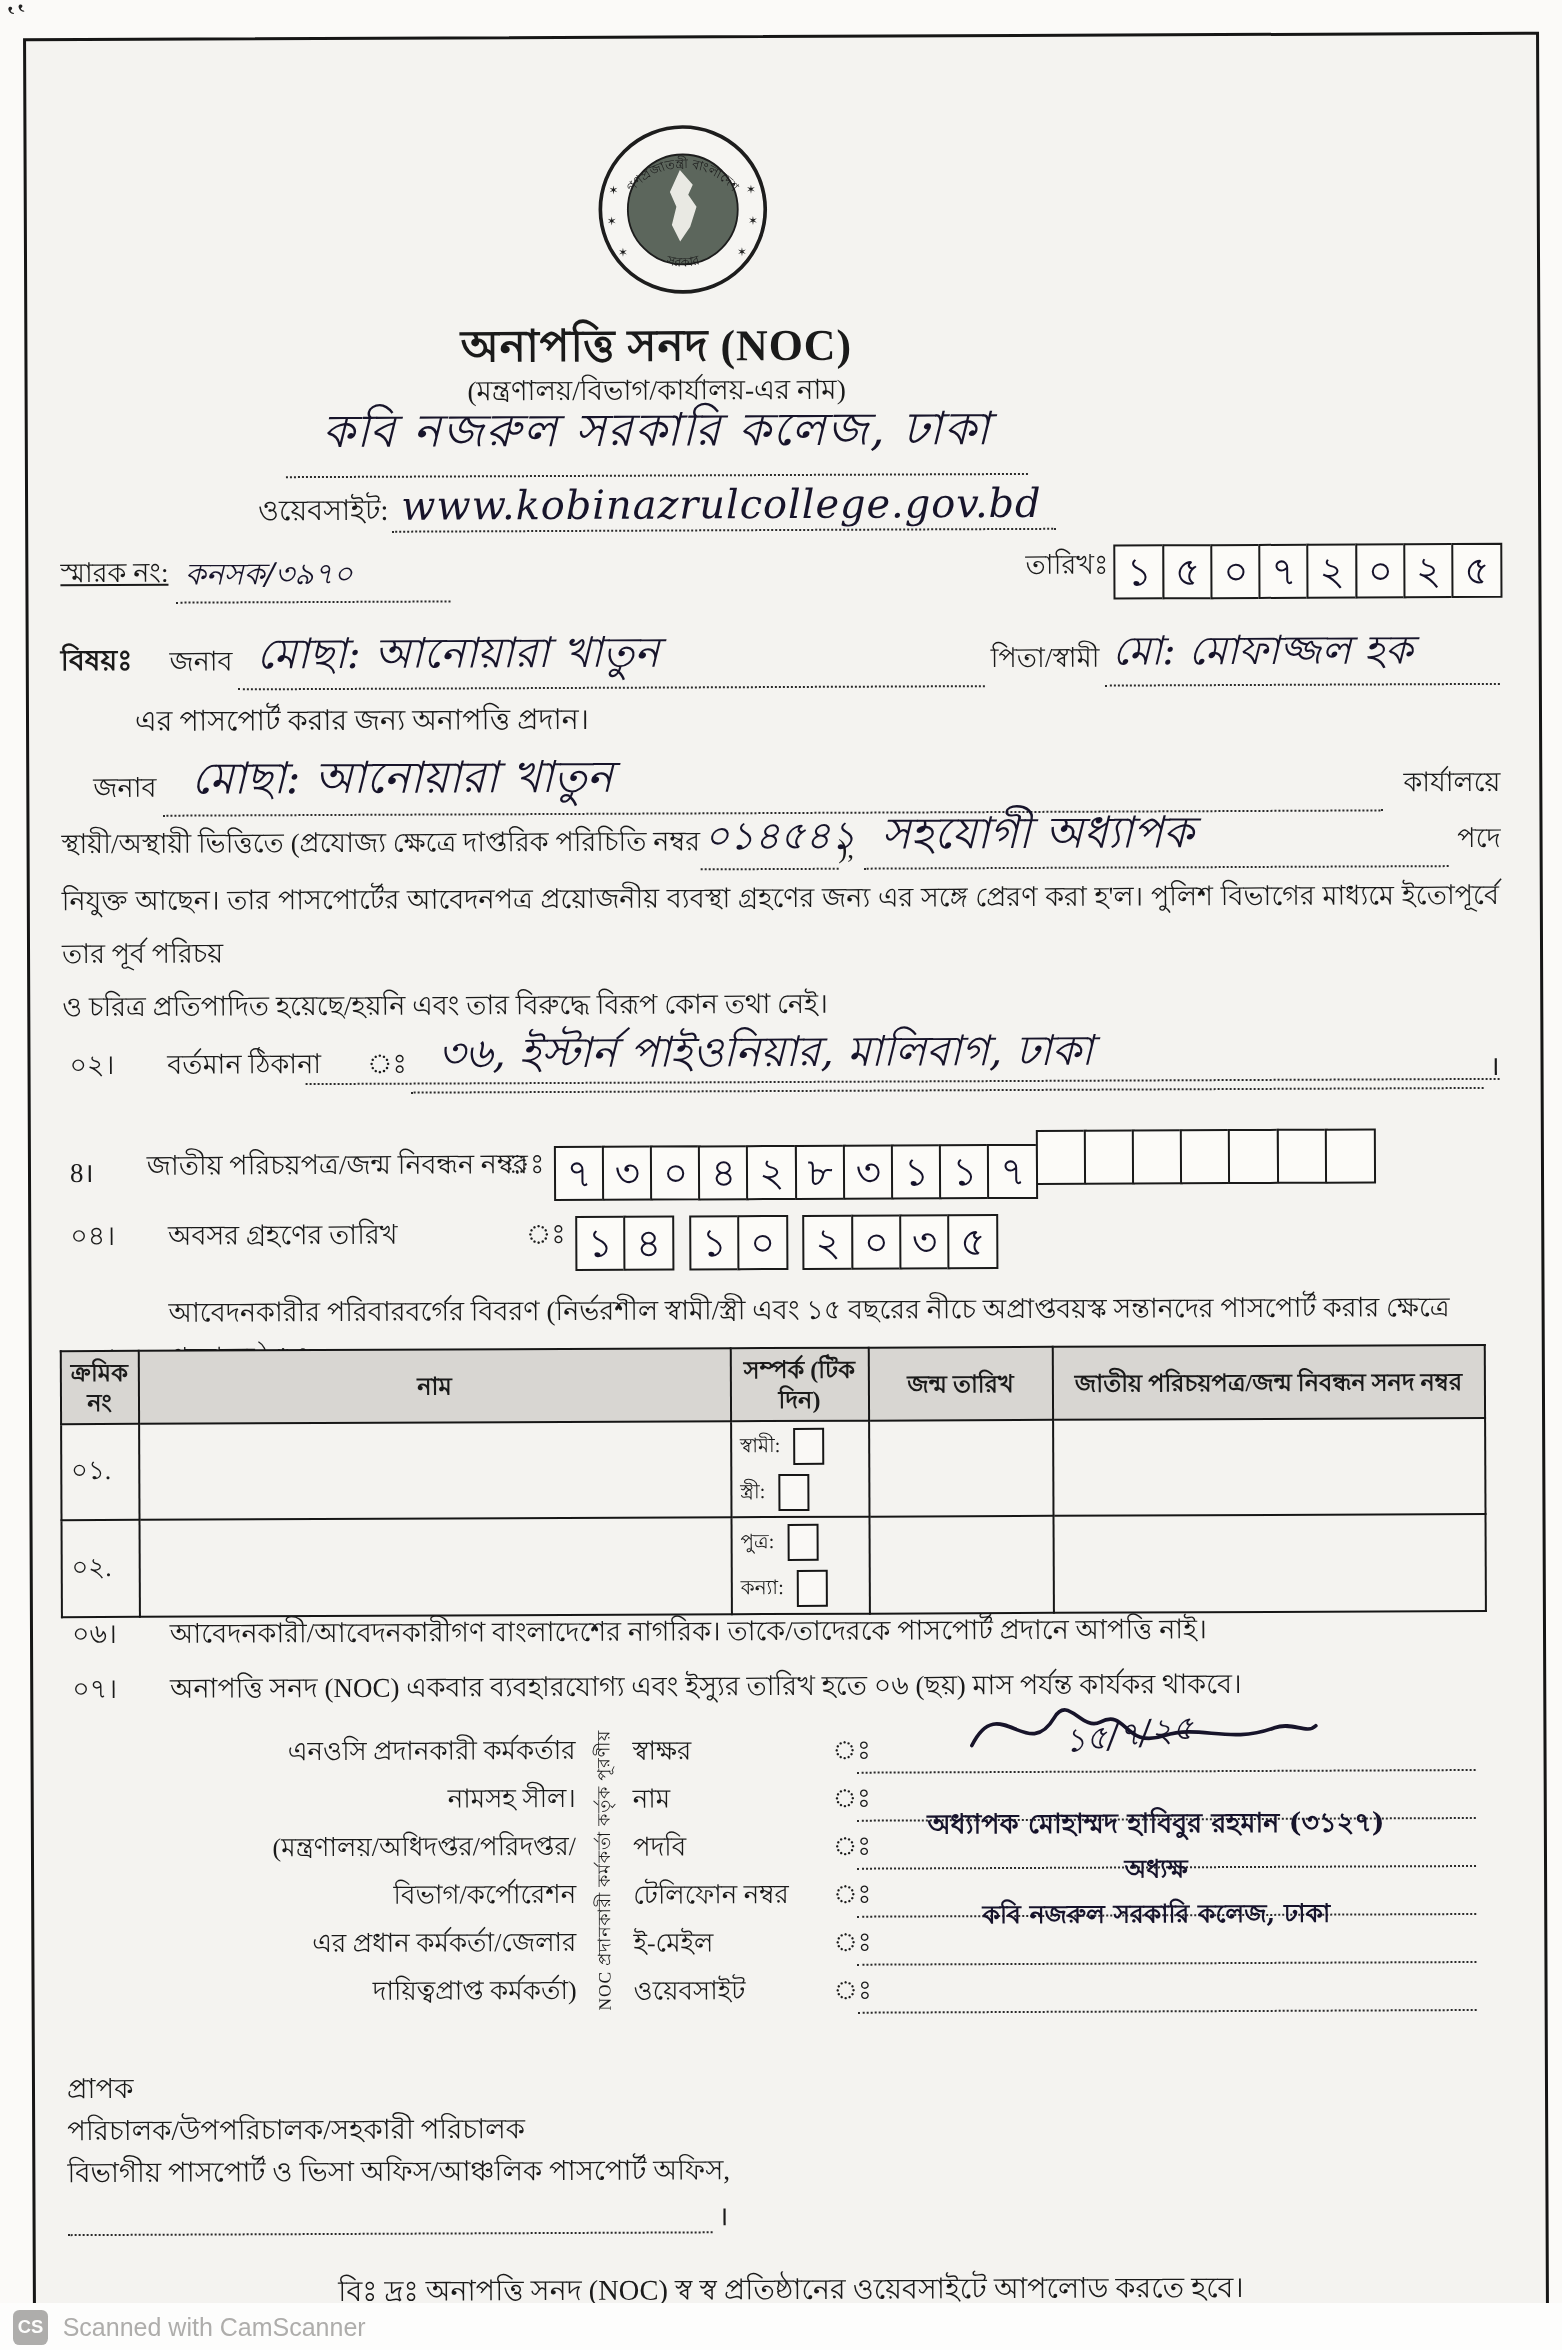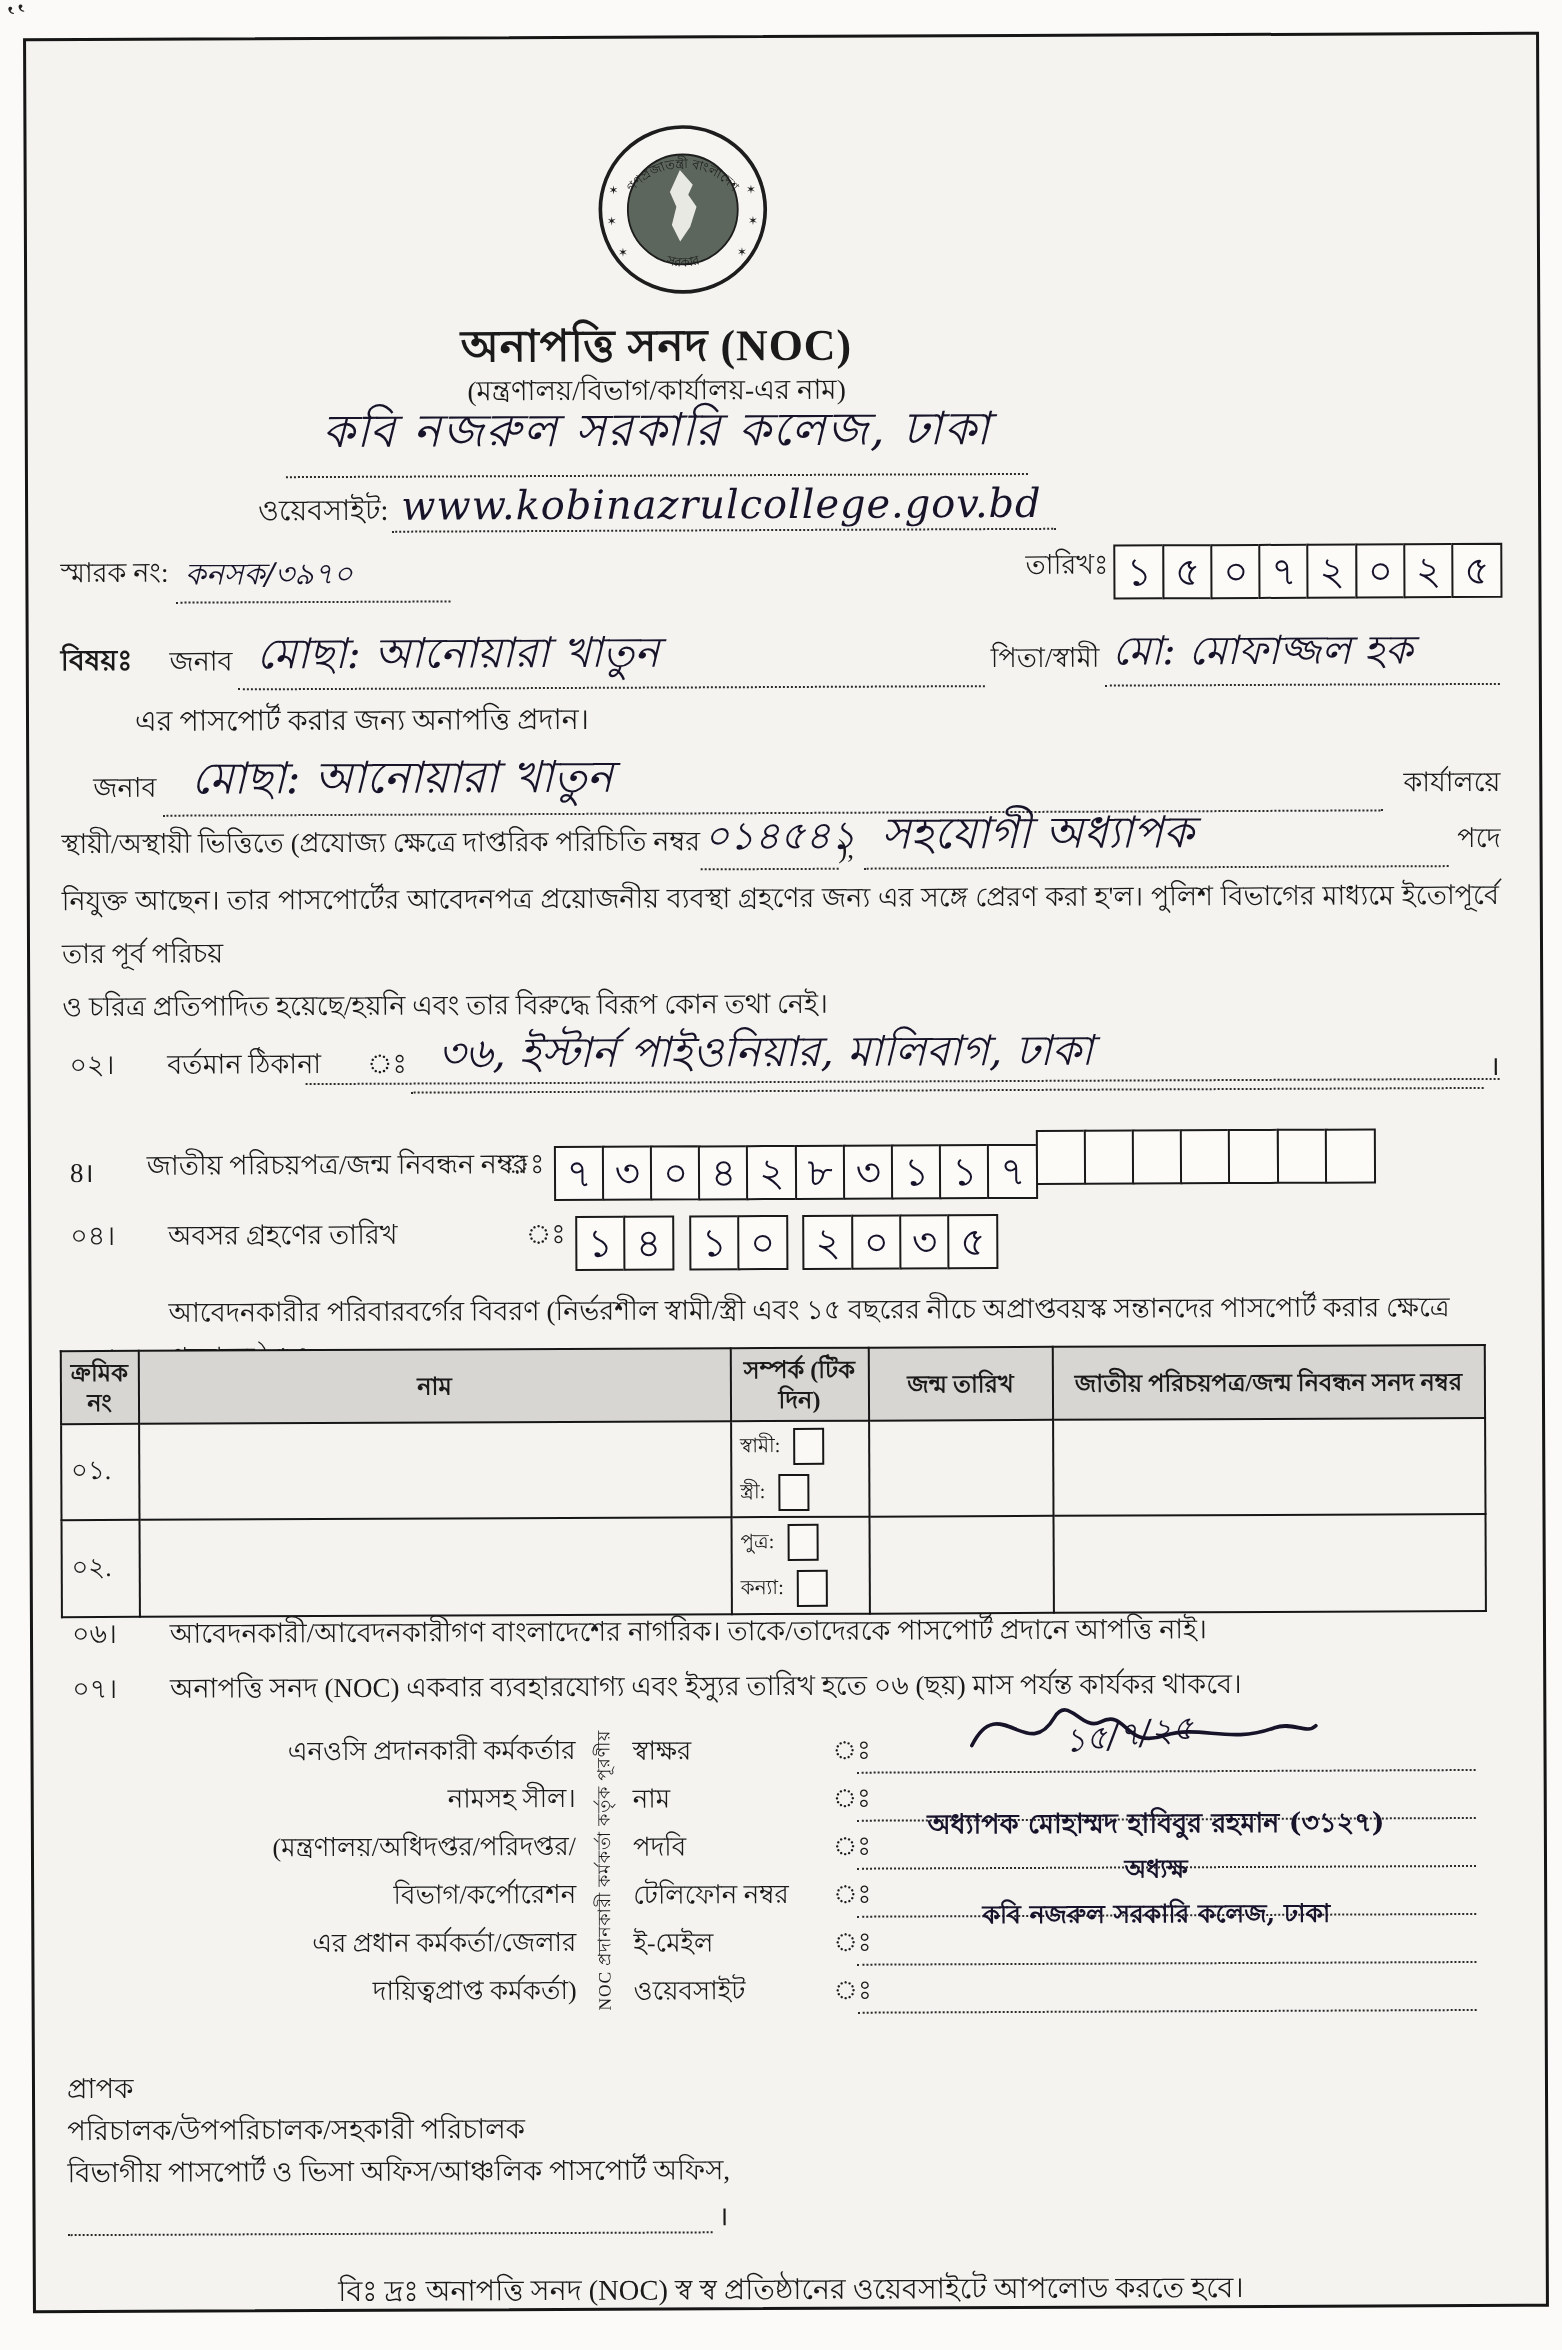--- a/index.html
+++ b/index.html
@@ -108,21 +108,21 @@
     </div>
     <div class="head-center abs" style="top:356px;">
       <span class="hw hw-big" style="display:inline-block;border-bottom:2.8px dotted #2a2a2a;padding:0 37px 3.7px 37px;">কবি নজরুল সরকারি কলেজ, ঢাকা</span>
     </div>
     <div class="head-center abs" style="top:443px;">
       <span class="p lbl31">ওয়েবসাইট:</span>
       <span class="hw hw-mid" style="display:inline-block;border-bottom:2.8px dotted #2a2a2a;padding:0 14.7px 1.8px 9.2px;">www.kobinazrulcollege.gov.bd</span>
     </div>
 
     <div class="abs rowline" style="left:32px;top:507px;right:39px;">
-      <span class="p lbl29" style="padding-bottom:7.3px;">স্মারক নং:</span>
+      <span class="p lbl29" style="padding-bottom:7.3px;text-decoration:underline;">স্মারক নং:</span>
       <span class="dot" style="width:275px;margin-left:7.3px;position:relative;height:48px;">
         <span class="hw" style="position:absolute;left:9.2px;bottom:0px;font-size:30px;white-space:nowrap;">কনসক/৩৯৭০</span>
       </span>
       <span class="fill"></span>
       <span class="p lbl29" style="padding-bottom:11px;margin-right:5.5px;">তারিখঃ</span>
       <span style="white-space:nowrap;">
         <span class="dbox">১</span><span class="dbox">৫</span><span class="dbox">০</span><span class="dbox">৭</span><span class="dbox">২</span><span class="dbox">০</span><span class="dbox">২</span><span class="dbox">৫</span>
       </span>
     </div>
 
@@ -326,15 +326,19 @@
     </div>
     <div class="abs rowline" style="left:32px;top:2158px;width:661px;">
       <span class="dot fill" style="height:27.5px;"></span>
       <span class="p lbl29" style="margin-left:5.5px;">।</span>
     </div>
 
     <div class="abs p" style="left:0;right:0;top:2230px;text-align:center;font-size:28.5px;">বিঃ দ্রঃ অনাপত্তি সনদ (NOC) স্ব স্ব প্রতিষ্ঠানের ওয়েবসাইটে আপলোড করতে হবে।</div>
 
   </div>
 
+  <div class="cambar">
+    <div class="cs-logo">CS</div>
+    <div class="cs-text">Scanned with CamScanner</div>
+  </div>
 
 </div>
 
 
 </body></html>

